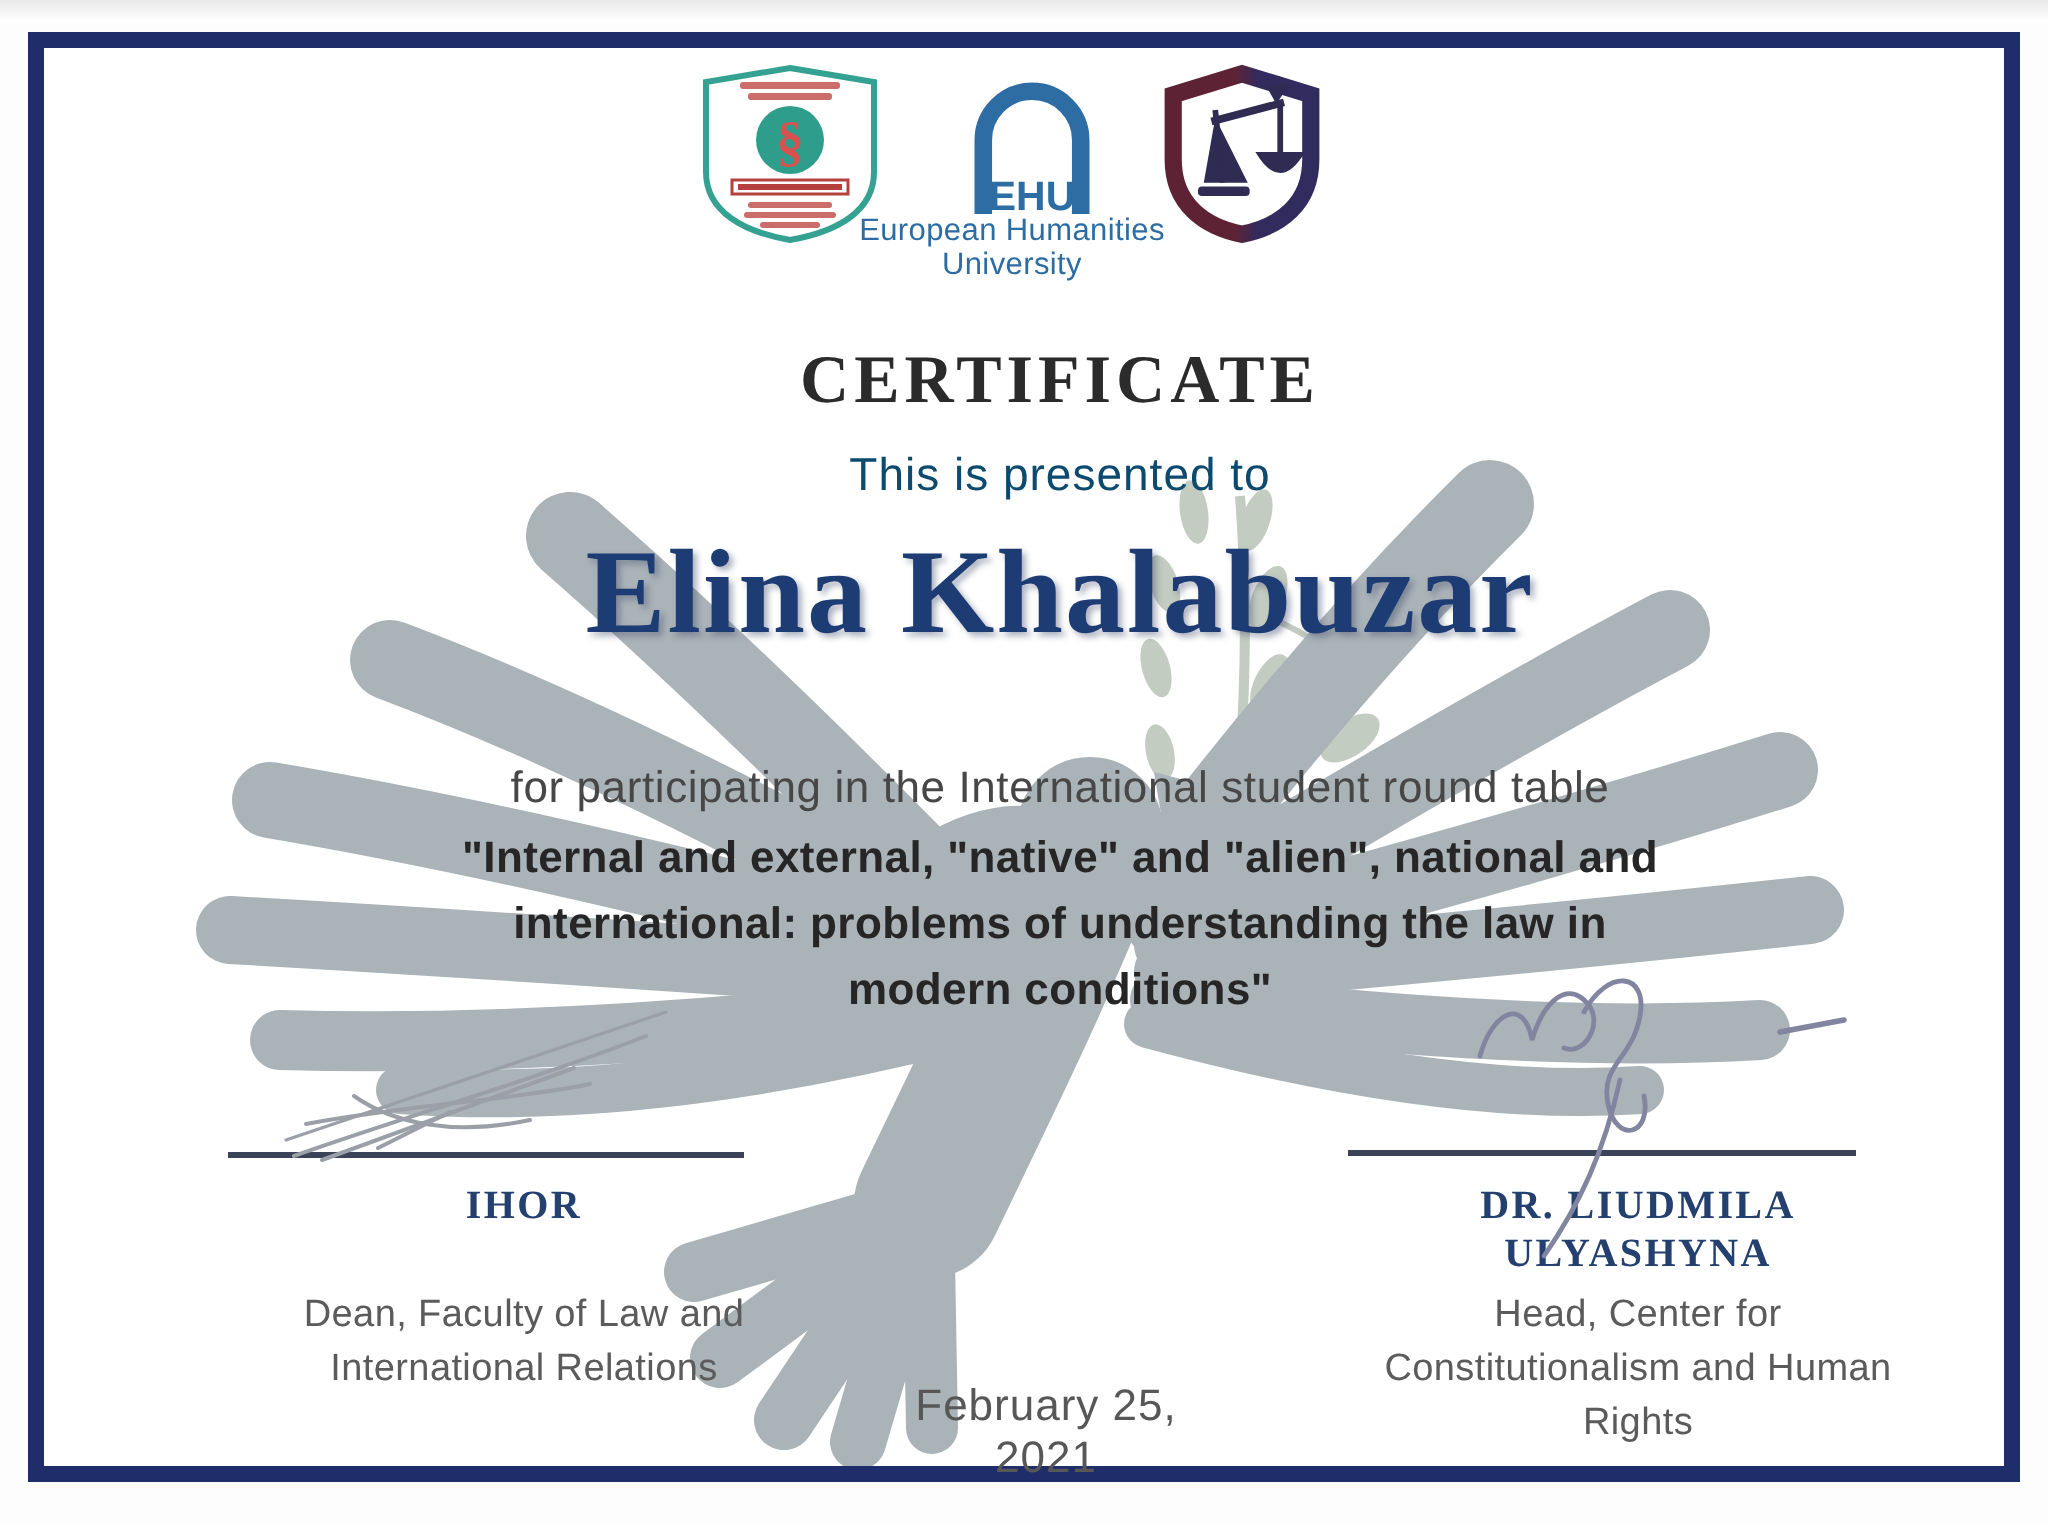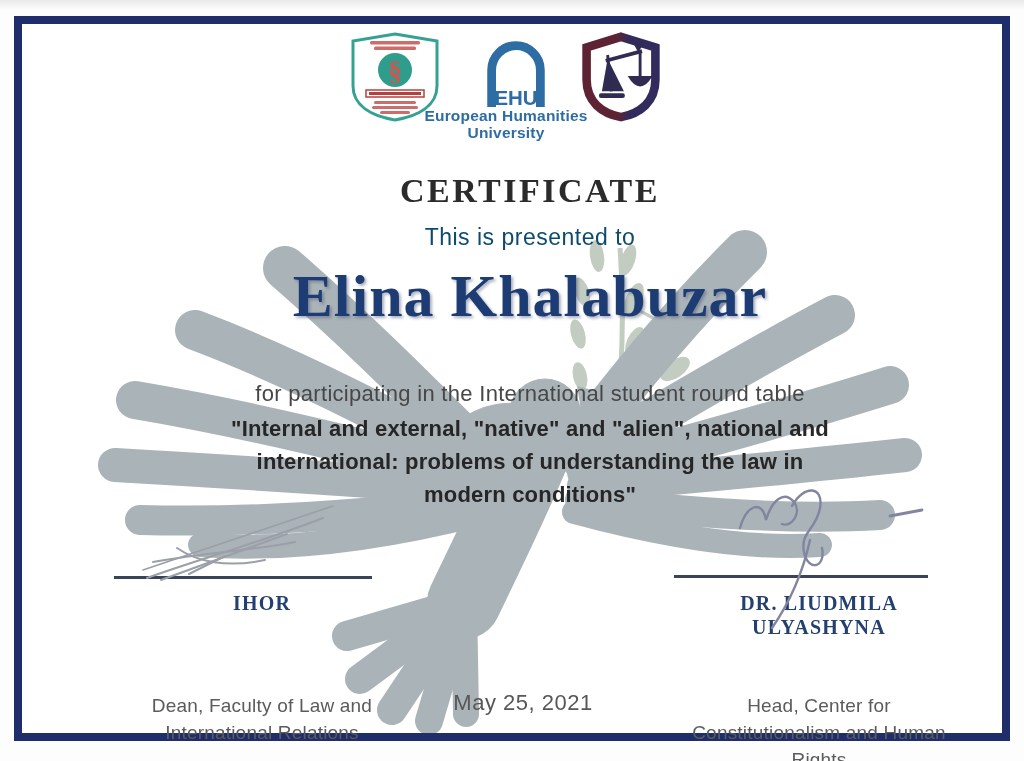--- a/index.html
+++ b/index.html
@@ -17,21 +17,21 @@
   .abs { position:absolute; }
   .centered { text-align:center; }
 
   
   .dove-svg { position:absolute; left:0; top:0; width:980px; height:709px; z-index:1; }
 
   
   .logo { z-index:4; }
   .law-crest { left:326px; top:7px; width:94px; height:92px; }
   .ehu-arch  { left:457px; top:9px; width:74px; height:76px; }
-  .ehu-name  { left:374px; top:84px; width:220px; font-size:15.5px; font-weight:bold;
+  .ehu-name  { left:374px; top:84px; width:220px; font-size:15.5px; font-weight:normal;
                color:#2d6da3; line-height:16.5px; letter-spacing:0.2px; }
   .justice-shield { left:556px; top:8px; width:86px; height:90px; }
 
   
   .content { z-index:3;padding-left:36px; }
   .cert-title {
     left:0; top:148px; width:100%;
     font-family:"Liberation Serif", serif; font-weight:bold;
     font-size:34px; letter-spacing:2.5px; color:#2b2b2b;
   }
@@ -53,21 +53,21 @@
   .sig-line { height:3px; background:#3a4357; z-index:4; }
   .sig-line-left  { left:92px;  top:552px; width:258px; }
   .sig-line-right { left:652px; top:551px; width:254px; }
 
   .signer-name { font-family:"Liberation Serif", serif; font-weight:bold;
                  font-size:20px; line-height:24px; letter-spacing:1.2px; color:#24406f; }
   .signer-role { font-size:19px; line-height:27px; color:#5b5b5b; letter-spacing:0.2px; }
   .block-left  { left:72px;  width:300px; }
   .block-right { left:632px; width:294px; }
   .name-top { top:567px; }
-  .role-top { top:620px;margin-top:48px; }
+  .role-top { top:620px; }
 
   .date-line { left:383px; top:666px; width:200px; font-size:22px; color:#575757; letter-spacing:0.5px; }
 </style>
 </head>
 <body>
 
 <div class="stage">
   <div class="certificate">
 
     <svg class="dove-svg" viewBox="0 0 980 709" aria-hidden="true">
@@ -212,16 +212,16 @@
     <div class="abs content centered signer-name block-right name-top">
       <div>DR. LIUDMILA</div>
       <div>ULYASHYNA</div>
     </div>
     <div class="abs content centered signer-role block-right role-top">
       <div>Head, Center for</div>
       <div>Constitutionalism and Human</div>
       <div>Rights</div>
     </div>
 
-    <div class="abs content centered date-line">May 25, 2021</div>
+    <div class="abs content centered date-line">February 25, 2021</div>
 
   </div>
 </div>
 
 </body></html>

